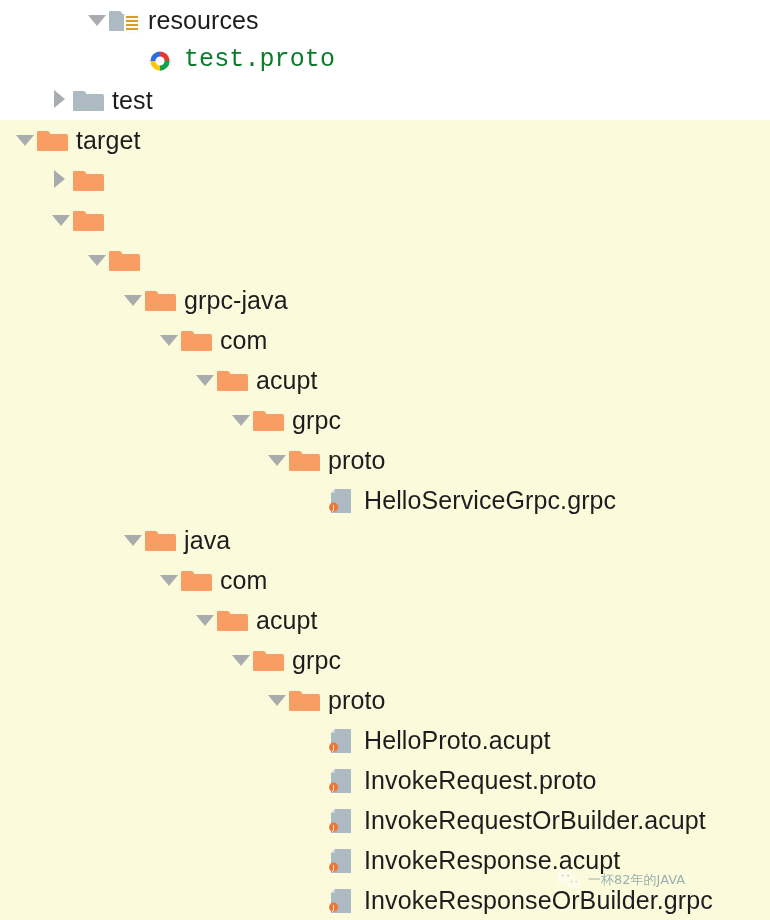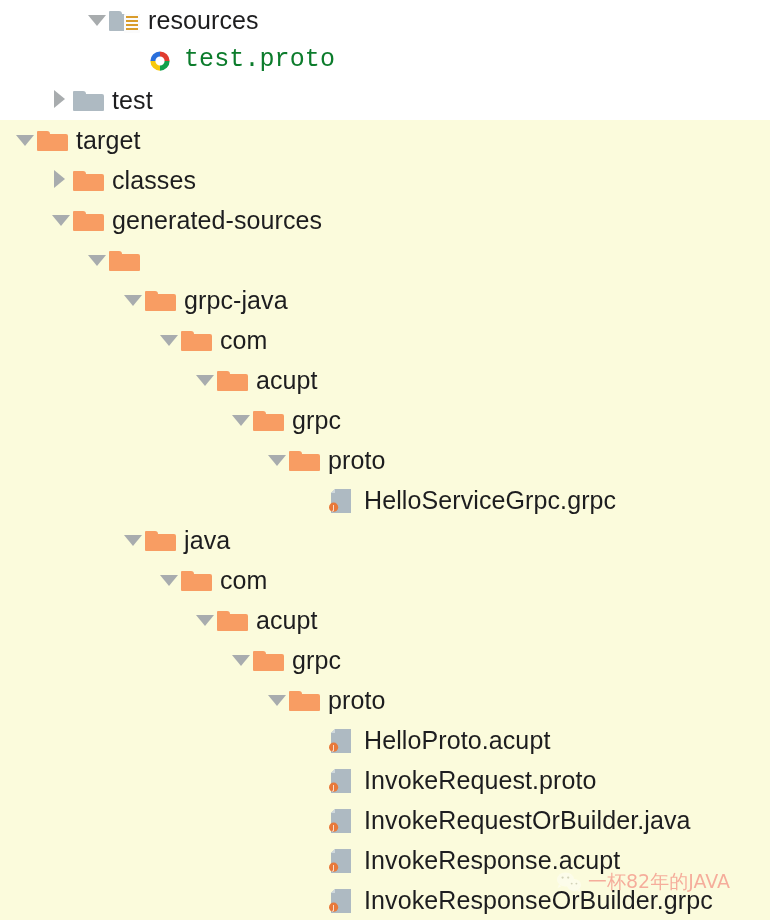--- a/index.html
+++ b/index.html
@@ -168,22 +168,22 @@
     opacity: 0.42;
     pointer-events: none;
   }
   #watermark .wechat {
     width: 26px;
     height: 22px;
     margin-right: 6px;
     flex: 0 0 26px;
   }
   #watermark .wm-text {
-    font-size: 19px;
-    color: #ef4444;
+    font-size: 13px;
+    color: #0c4a6e;
     white-space: nowrap;
     font-family: "DejaVu Sans", "Liberation Sans", sans-serif;
   }
 </style>
 </head>
 <body>
 
 <div id="screen">
 
   <div id="highlight-region"></div>
@@ -240,31 +240,29 @@
         <span class="label">target</span>
       </div>
       <div class="row" style="top: 160px; padding-left: 50px;">
         <span class="twisty collapsed"></span>
         <span class="icon">
           <span class="folder-shape folder-orange">
             <span class="tab"></span>
             <span class="body"></span>
           </span>
         </span>
-        <span class="label">classes</span>
       </div>
       <div class="row" style="top: 200px; padding-left: 50px;">
         <span class="twisty expanded"></span>
         <span class="icon">
           <span class="folder-shape folder-orange">
             <span class="tab"></span>
             <span class="body"></span>
           </span>
         </span>
-        <span class="label">generated-sources</span>
       </div>
       <div class="row" style="top: 240px; padding-left: 86px;">
         <span class="twisty expanded"></span>
         <span class="icon">
           <span class="folder-shape folder-orange">
             <span class="tab"></span>
             <span class="body"></span>
           </span>
         </span>
       </div>
@@ -415,21 +413,21 @@
         <span class="icon">
           <span class="java-file">
             <svg viewBox="0 0 22 24" width="22" height="24">
               <path d="M6 0 H22 V24 H2 V4 Z" fill="#aebac2"></path>
               <path d="M6 0 L2 4 H6 Z" fill="#cfd8dd"></path>
               <circle cx="4.6" cy="18.2" r="4.6" fill="#e8793a"></circle>
               <text x="4.6" y="21.2" font-size="7" font-family="DejaVu Sans, sans-serif" fill="#ffffff" text-anchor="middle">J</text>
             </svg>
           </span>
         </span>
-        <span class="label">InvokeRequestOrBuilder.java</span>
+        <span class="label">InvokeRequestOrBuilder.acupt</span>
       </div>
       <div class="row" style="top: 840px; padding-left: 302px;">
         <span class="twisty none"></span>
         <span class="icon">
           <span class="java-file">
             <svg viewBox="0 0 22 24" width="22" height="24">
               <path d="M6 0 H22 V24 H2 V4 Z" fill="#aebac2"></path>
               <path d="M6 0 L2 4 H6 Z" fill="#cfd8dd"></path>
               <circle cx="4.6" cy="18.2" r="4.6" fill="#e8793a"></circle>
               <text x="4.6" y="21.2" font-size="7" font-family="DejaVu Sans, sans-serif" fill="#ffffff" text-anchor="middle">J</text>

